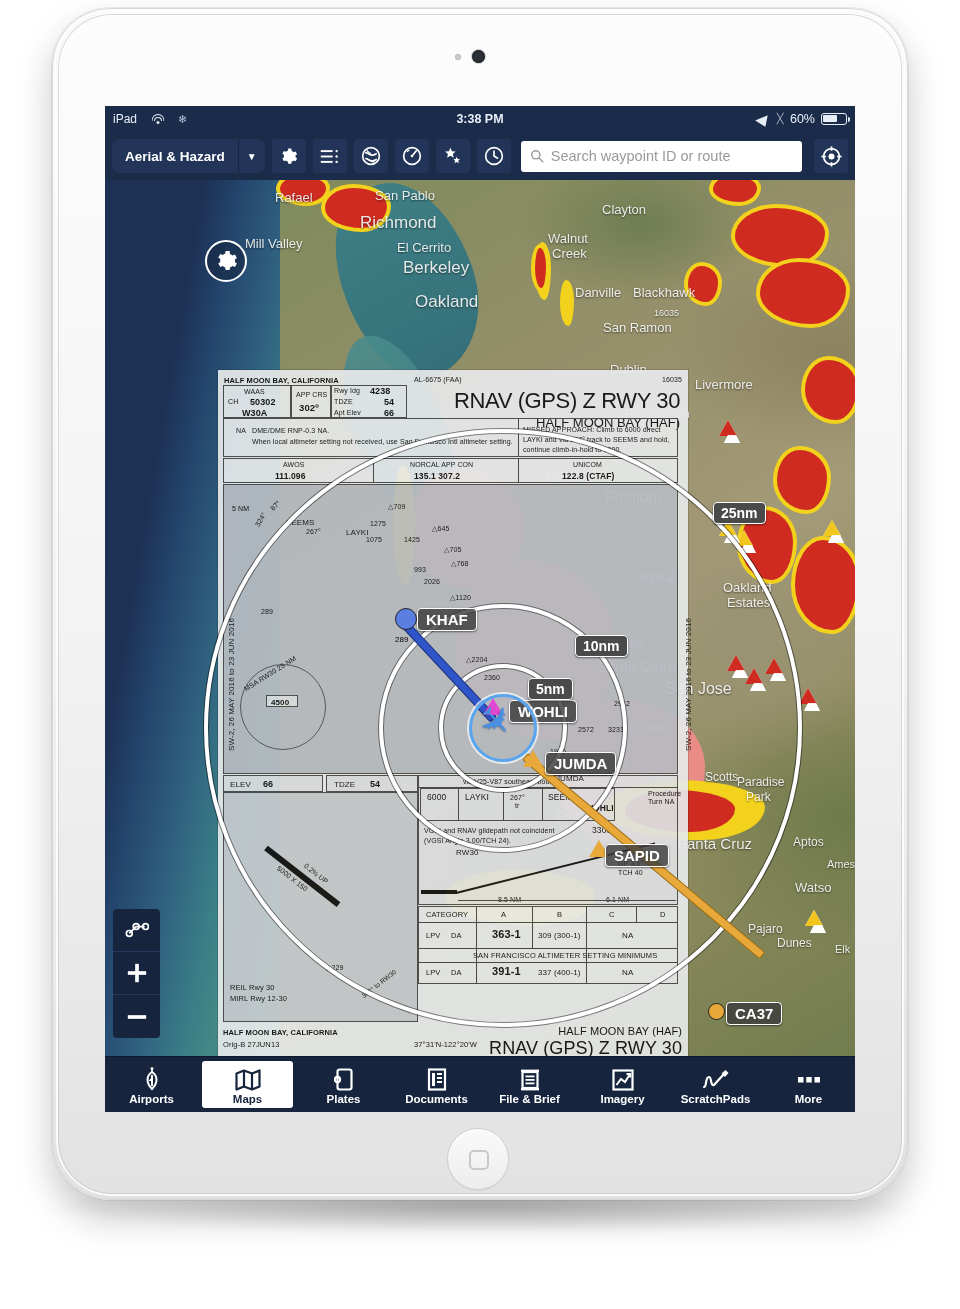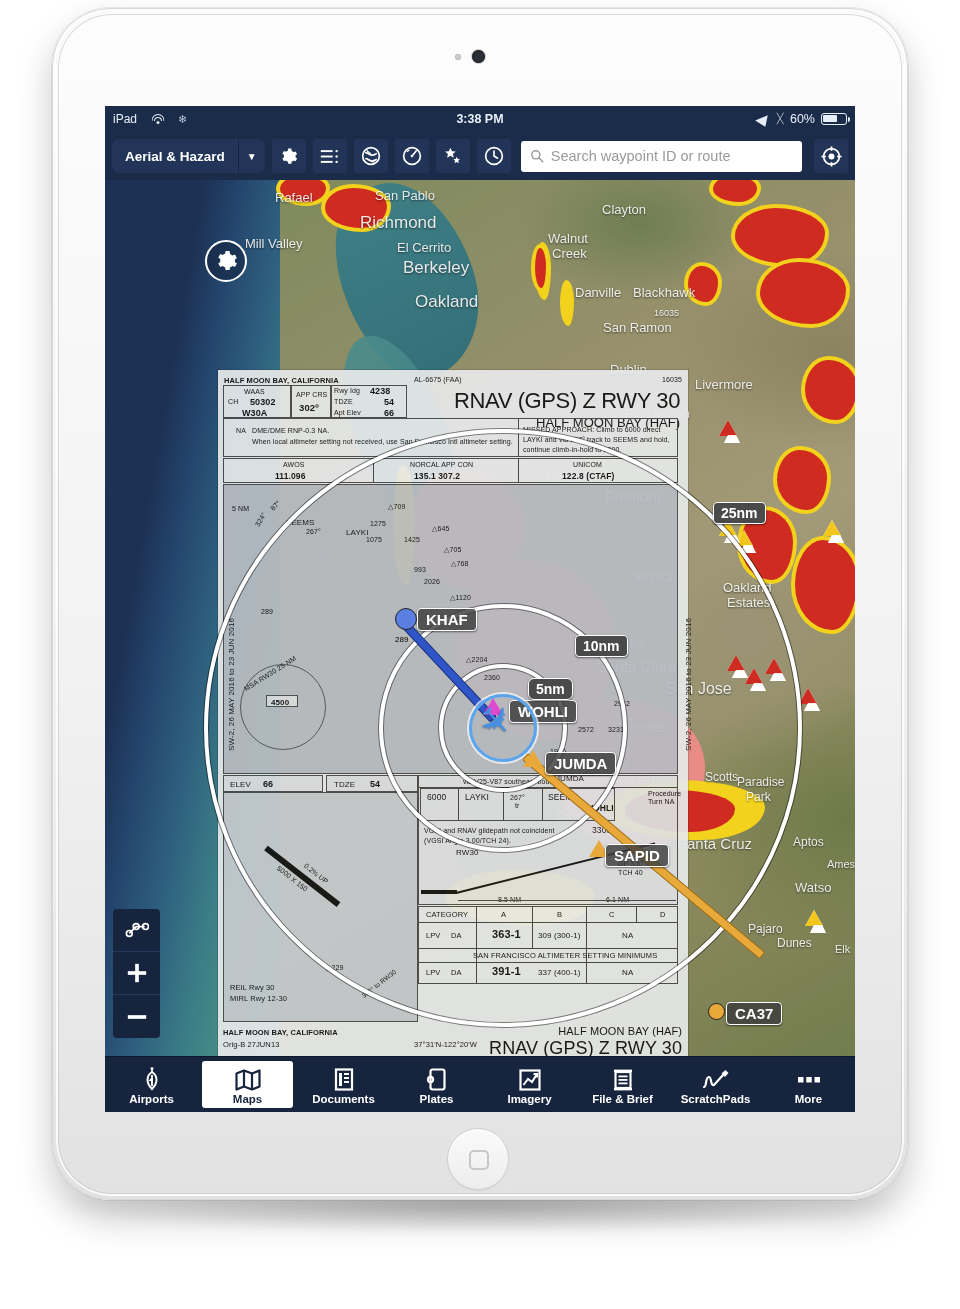--- a/index.html
+++ b/index.html
@@ -608,21 +608,21 @@
       <div class="route-amber" style="left:420px;top:572px;width:310px;transform:rotate(40deg);"></div>
       <div class="wpt-tri" style="left:418px;top:570px;border-bottom:17px solid #e8a93a;"></div>
       <div class="wpt-label" style="left:440px;top:572px;">JUMDA</div>
 
       <div class="wpt-tri" style="left:484px;top:660px;border-bottom:17px solid #e8a93a;"></div>
       <div class="wpt-label" style="left:500px;top:664px;">SAPID</div>
 
       <div class="wpt-dot" style="left:603px;top:823px;width:17px;height:17px;background:#e8a93a;"></div>
       <div class="wpt-label" style="left:621px;top:822px;">CA37</div>
 
-      <div class="ringlabel" style="left:423px;top:498px;border-radius:6px;">5nm</div>
+      <div class="ringlabel" style="left:423px;top:498px;">5nm</div>
       <div class="ringlabel" style="left:470px;top:455px;">10nm</div>
       <div class="ringlabel" style="left:608px;top:322px;">25nm</div>
 
       <div class="gearfloat">
         <svg width="24" height="24" viewBox="0 0 24 24">
           <path fill="#fff" d="M12 8.6a3.4 3.4 0 100 6.8 3.4 3.4 0 000-6.8zm9 3.4c0-.5 0-1-.1-1.5l2-1.5-2-3.4-2.3 1a8 8 0 00-2.6-1.5L15.6 2H11.6l-.4 2.6a8 8 0 00-2.6 1.5l-2.3-1-2 3.4 2 1.5a9 9 0 000 3l-2 1.5 2 3.4 2.3-1a8 8 0 002.6 1.5l.4 2.6h4l.4-2.6a8 8 0 002.6-1.5l2.3 1 2-3.4-2-1.5c.1-.5.1-1 .1-1.5z"></path>
         </svg>
       </div>
 
       <div class="zoomstack">
@@ -669,67 +669,67 @@
             <path d="M1.5 4.5 L9 1.5 L17 4.5 L24.5 1.5 L24.5 17.5 L17 20.5 L9 17.5 L1.5 20.5 Z" fill="none" stroke="currentColor" stroke-width="2.2" stroke-linejoin="round"></path>
             <path d="M9 1.5 L9 17.5 M17 4.5 L17 20.5" stroke="currentColor" stroke-width="2.2"></path>
           </svg>
         </div>
         <div class="tlabel">Maps</div>
       </div>
 
       <div class="tab">
         <div class="ticon">
           <svg width="20" height="23" viewBox="0 0 20 23">
+            <rect x="3.5" y="1.5" width="14" height="20" rx="2.2" fill="none" stroke="currentColor" stroke-width="2.2"></rect>
+            <circle cx="3.5" cy="11.5" r="2.6" fill="none" stroke="currentColor" stroke-width="2.2"></circle>
+          </svg>
+        </div>
+        <div class="tlabel">Plates</div>
+      </div>
+
+      <div class="tab">
+        <div class="ticon">
+          <svg width="20" height="23" viewBox="0 0 20 23">
             <rect x="2" y="1.5" width="16" height="20" fill="none" stroke="currentColor" stroke-width="2.2"></rect>
             <rect x="5" y="5" width="3" height="13" fill="currentColor"></rect>
             <rect x="10" y="5" width="5" height="2" fill="currentColor"></rect>
             <rect x="10" y="9" width="5" height="2" fill="currentColor"></rect>
             <rect x="10" y="13" width="5" height="2" fill="currentColor"></rect>
           </svg>
         </div>
         <div class="tlabel">Documents</div>
-      </div>
-
-      <div class="tab">
-        <div class="ticon">
-          <svg width="20" height="23" viewBox="0 0 20 23">
-            <rect x="3.5" y="1.5" width="14" height="20" rx="2.2" fill="none" stroke="currentColor" stroke-width="2.2"></rect>
-            <circle cx="3.5" cy="11.5" r="2.6" fill="none" stroke="currentColor" stroke-width="2.2"></circle>
-          </svg>
-        </div>
-        <div class="tlabel">Plates</div>
-      </div>
-
-      <div class="tab">
-        <div class="ticon">
-          <svg width="22" height="22" viewBox="0 0 22 22">
-            <rect x="1.5" y="1.5" width="19" height="19" fill="none" stroke="currentColor" stroke-width="2.2"></rect>
-            <path d="M4.5 16 L9 10 L13 13 L18 5" fill="none" stroke="currentColor" stroke-width="2"></path>
-            <path d="M14.5 5 L18 5 L18 8.5" fill="none" stroke="currentColor" stroke-width="2"></path>
-          </svg>
-        </div>
-        <div class="tlabel">Imagery</div>
       </div>
 
       <div class="tab">
         <div class="ticon">
           <svg width="20" height="23" viewBox="0 0 20 23">
             <rect x="2.5" y="4" width="15" height="16" fill="none" stroke="currentColor" stroke-width="2.2"></rect>
             <rect x="1" y="20" width="18" height="2.4" fill="currentColor"></rect>
             <rect x="1" y="1.6" width="18" height="2.4" fill="currentColor"></rect>
             <rect x="5.5" y="7.5" width="9" height="1.8" fill="currentColor"></rect>
             <rect x="5.5" y="11" width="9" height="1.8" fill="currentColor"></rect>
             <rect x="5.5" y="14.5" width="9" height="1.8" fill="currentColor"></rect>
           </svg>
         </div>
         <div class="tlabel">File &amp; Brief</div>
       </div>
 
       <div class="tab">
         <div class="ticon">
+          <svg width="22" height="22" viewBox="0 0 22 22">
+            <rect x="1.5" y="1.5" width="19" height="19" fill="none" stroke="currentColor" stroke-width="2.2"></rect>
+            <path d="M4.5 16 L9 10 L13 13 L18 5" fill="none" stroke="currentColor" stroke-width="2"></path>
+            <path d="M14.5 5 L18 5 L18 8.5" fill="none" stroke="currentColor" stroke-width="2"></path>
+          </svg>
+        </div>
+        <div class="tlabel">Imagery</div>
+      </div>
+
+      <div class="tab">
+        <div class="ticon">
           <svg width="28" height="22" viewBox="0 0 28 22">
             <path d="M2 18 C5 18 3 8 7 8 C10 8 8 17 12 16 L21 6" fill="none" stroke="currentColor" stroke-width="2.2" stroke-linecap="round"></path>
             <path d="M19.5 4.5 L23.5 1 L26.5 4 L23 8 Z" fill="currentColor"></path>
           </svg>
         </div>
         <div class="tlabel">ScratchPads</div>
       </div>
 
       <div class="tab">
         <div class="ticon">

